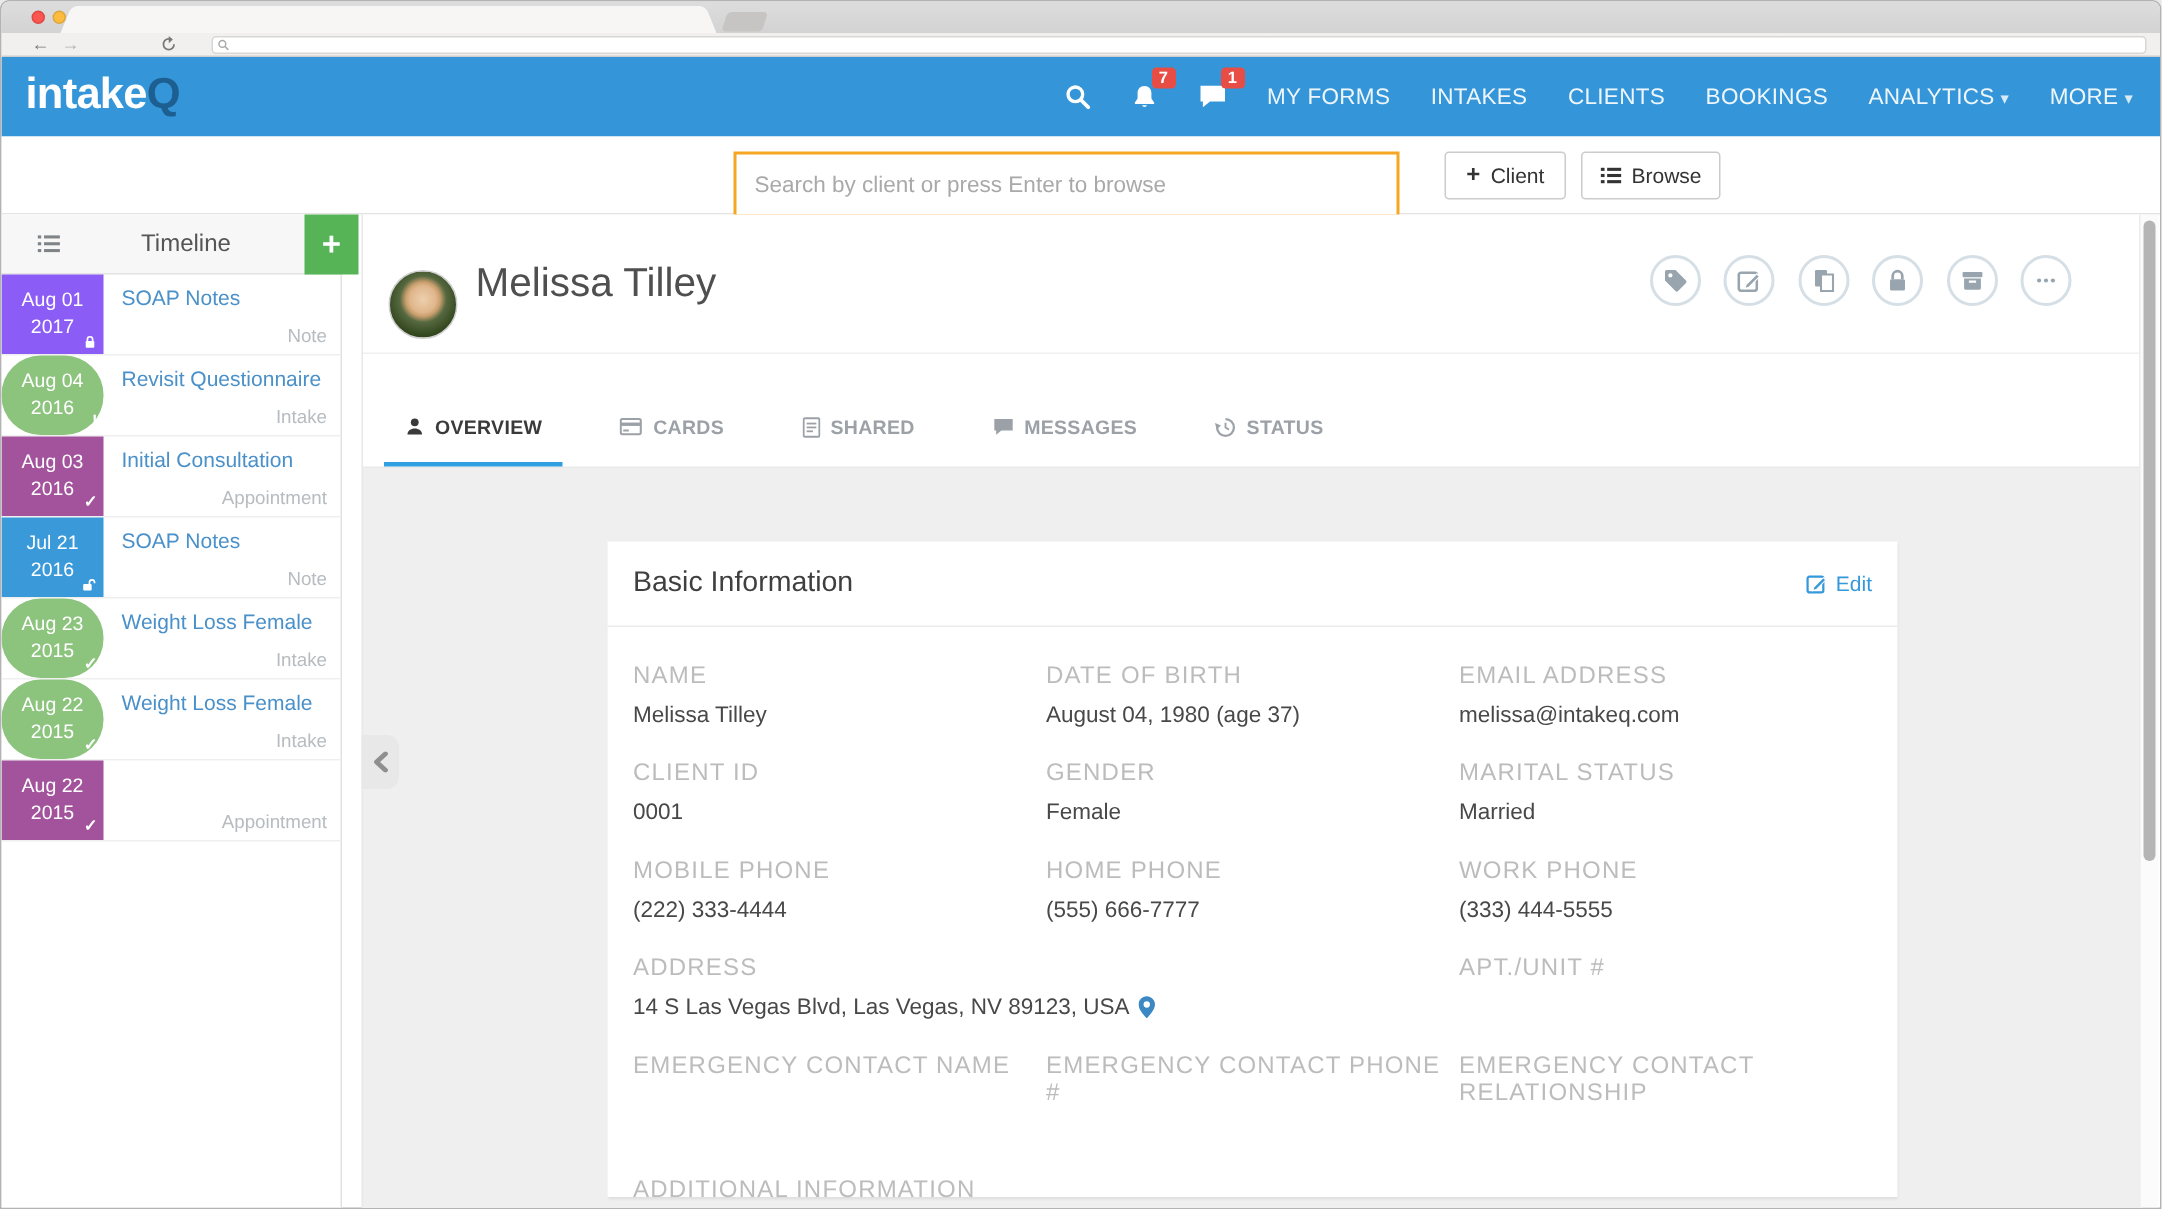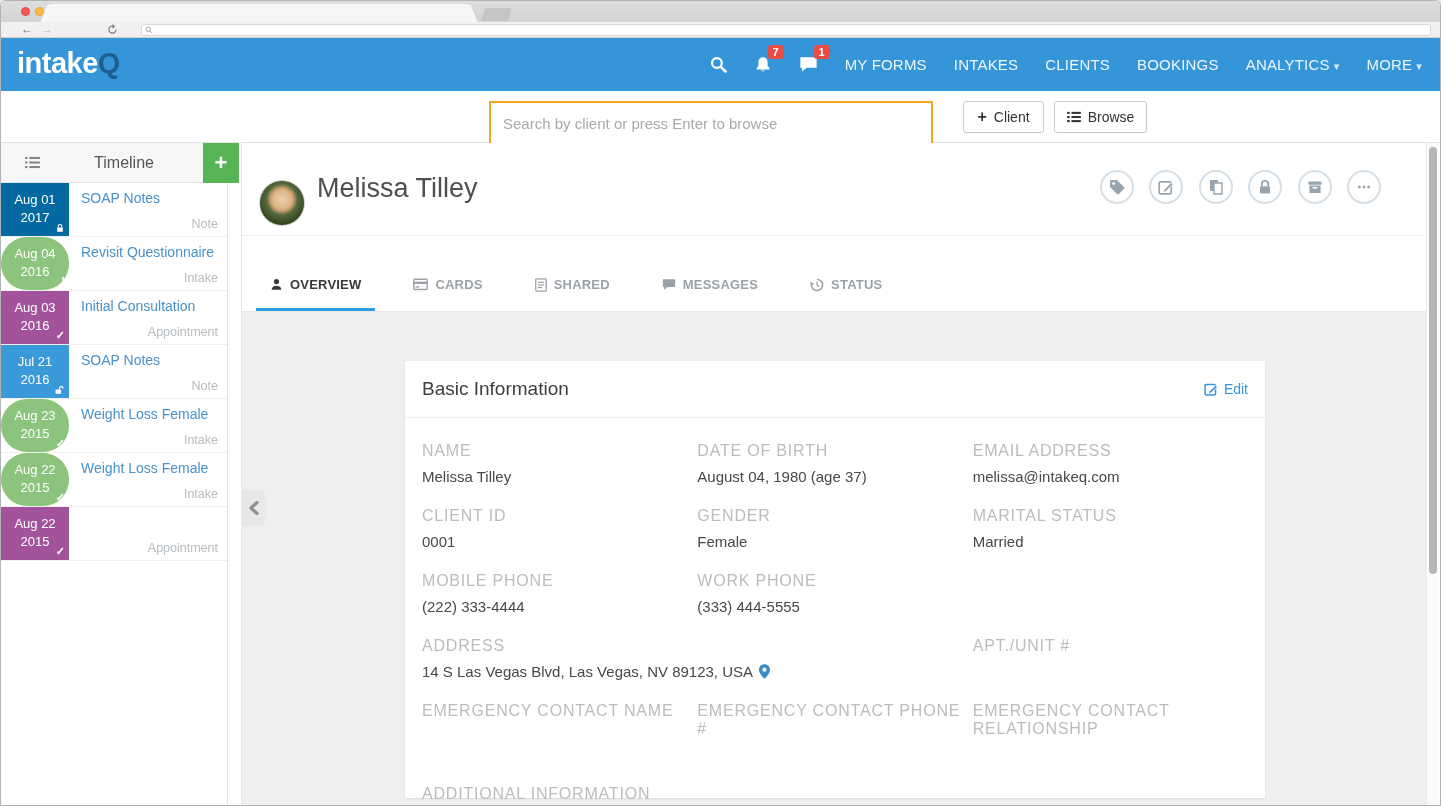--- a/index.html
+++ b/index.html
@@ -209,21 +209,21 @@
               <rect x="0" y="10.8" width="2.6" height="2.2"></rect>
               <rect x="4.6" y="10.8" width="11.4" height="2.2"></rect>
             </g>
           </svg>
       </span>
       <span class="tl-title">Timeline</span>
       <button class="tl-add" style="background-color: rgb(86, 180, 87);">+</button>
     </div>
 
     <div class="tl-row">
-      <div class="tl-date blue" style="background-color: #0369a1;">
+      <div class="tl-date blue" style="background-color: #8b5cf6;">
         <div>Aug 01</div>
           <div>2017</div>
         <span class="tl-status">
             <svg width="10" height="10" viewBox="0 0 16 16">
               <path d="M5.2 7V5.2a2.8 2.8 0 0 1 5.6 0V7" fill="none" stroke="#fff" stroke-width="1.8"></path>
               <rect x="3.4" y="7" width="9.2" height="7" rx="1" fill="#fff"></rect>
             </svg>
           </span>
       </div>
       <div class="tl-body">
@@ -436,20 +436,24 @@
           </div>
           <div class="field">
             <div class="field-label">MARITAL STATUS</div>
             <div class="field-value">Married</div>
           </div>
           <div class="field">
             <div class="field-label">MOBILE PHONE</div>
             <div class="field-value">(222) 333-4444</div>
           </div>
           <div class="field">
+            <div class="field-label">HOME PHONE</div>
+            <div class="field-value">(555) 666-7777</div>
+          </div>
+          <div class="field">
             <div class="field-label">WORK PHONE</div>
             <div class="field-value">(333) 444-5555</div>
           </div>
           <div class="field span2">
             <div class="field-label">ADDRESS</div>
             <div class="field-value">
                 <span>14 S Las Vegas Blvd, Las Vegas, NV 89123, USA</span>
                 <span>
                   <svg width="11" height="15" viewBox="0 0 12 16">
                     <path d="M6 0C2.7 0 0 2.7 0 6c0 4.4 6 10 6 10s6-5.6 6-10c0-3.3-2.7-6-6-6zm0 8.3a2.3 2.3 0 1 1 0-4.6 2.3 2.3 0 0 1 0 4.6z" fill="#3b88c3"></path>

